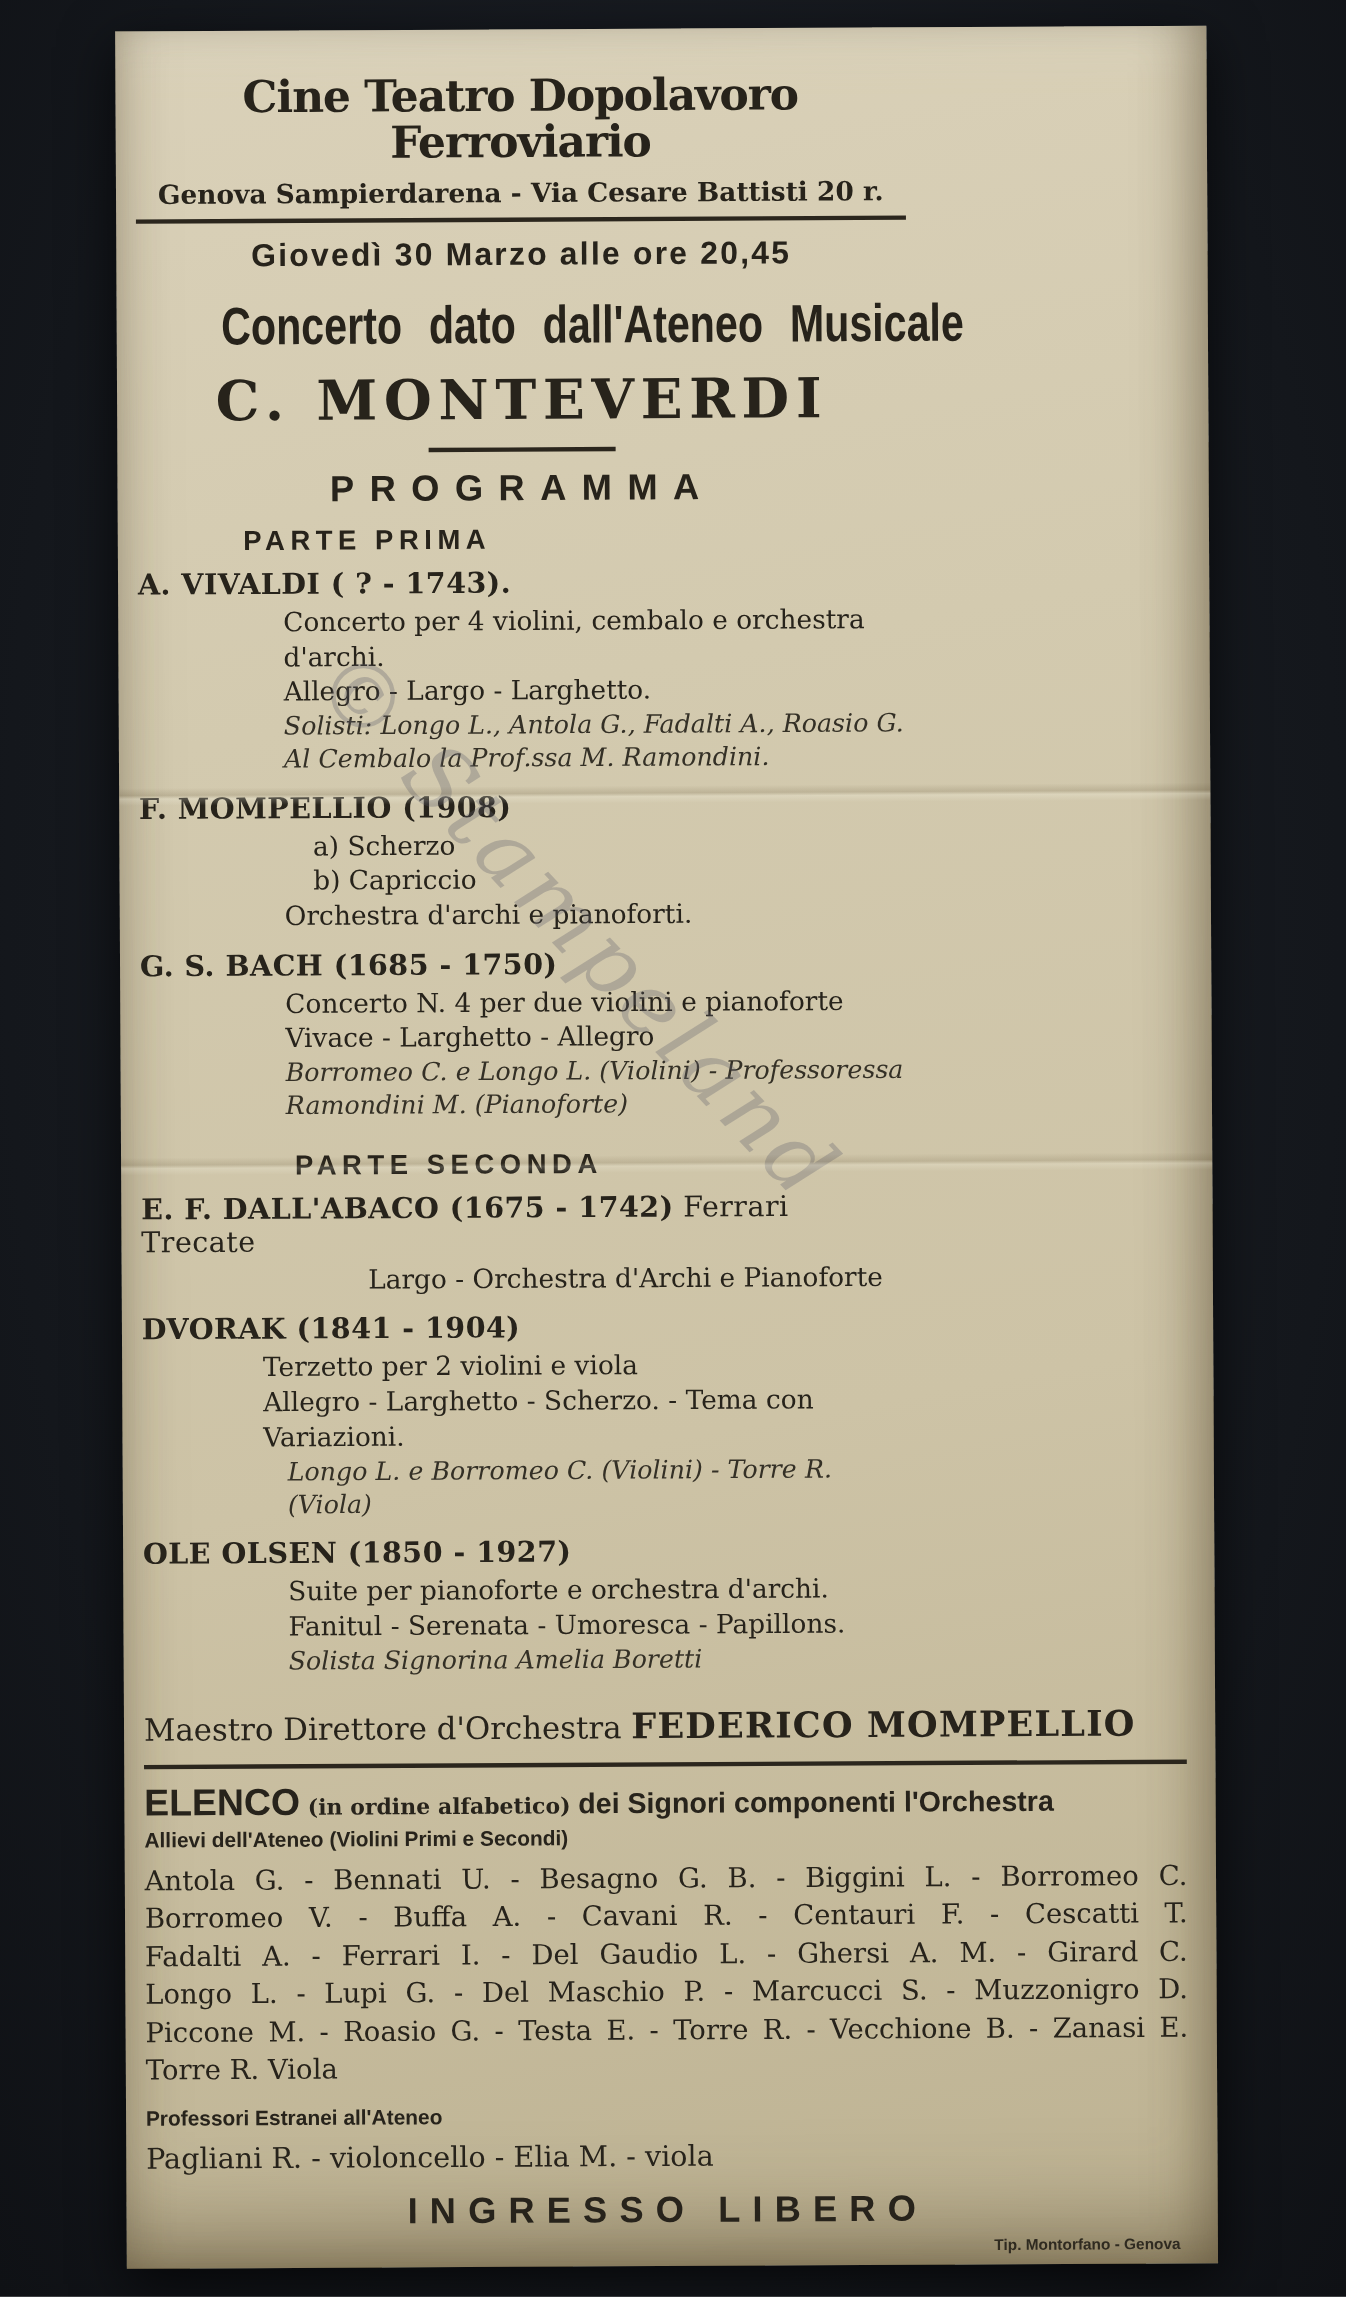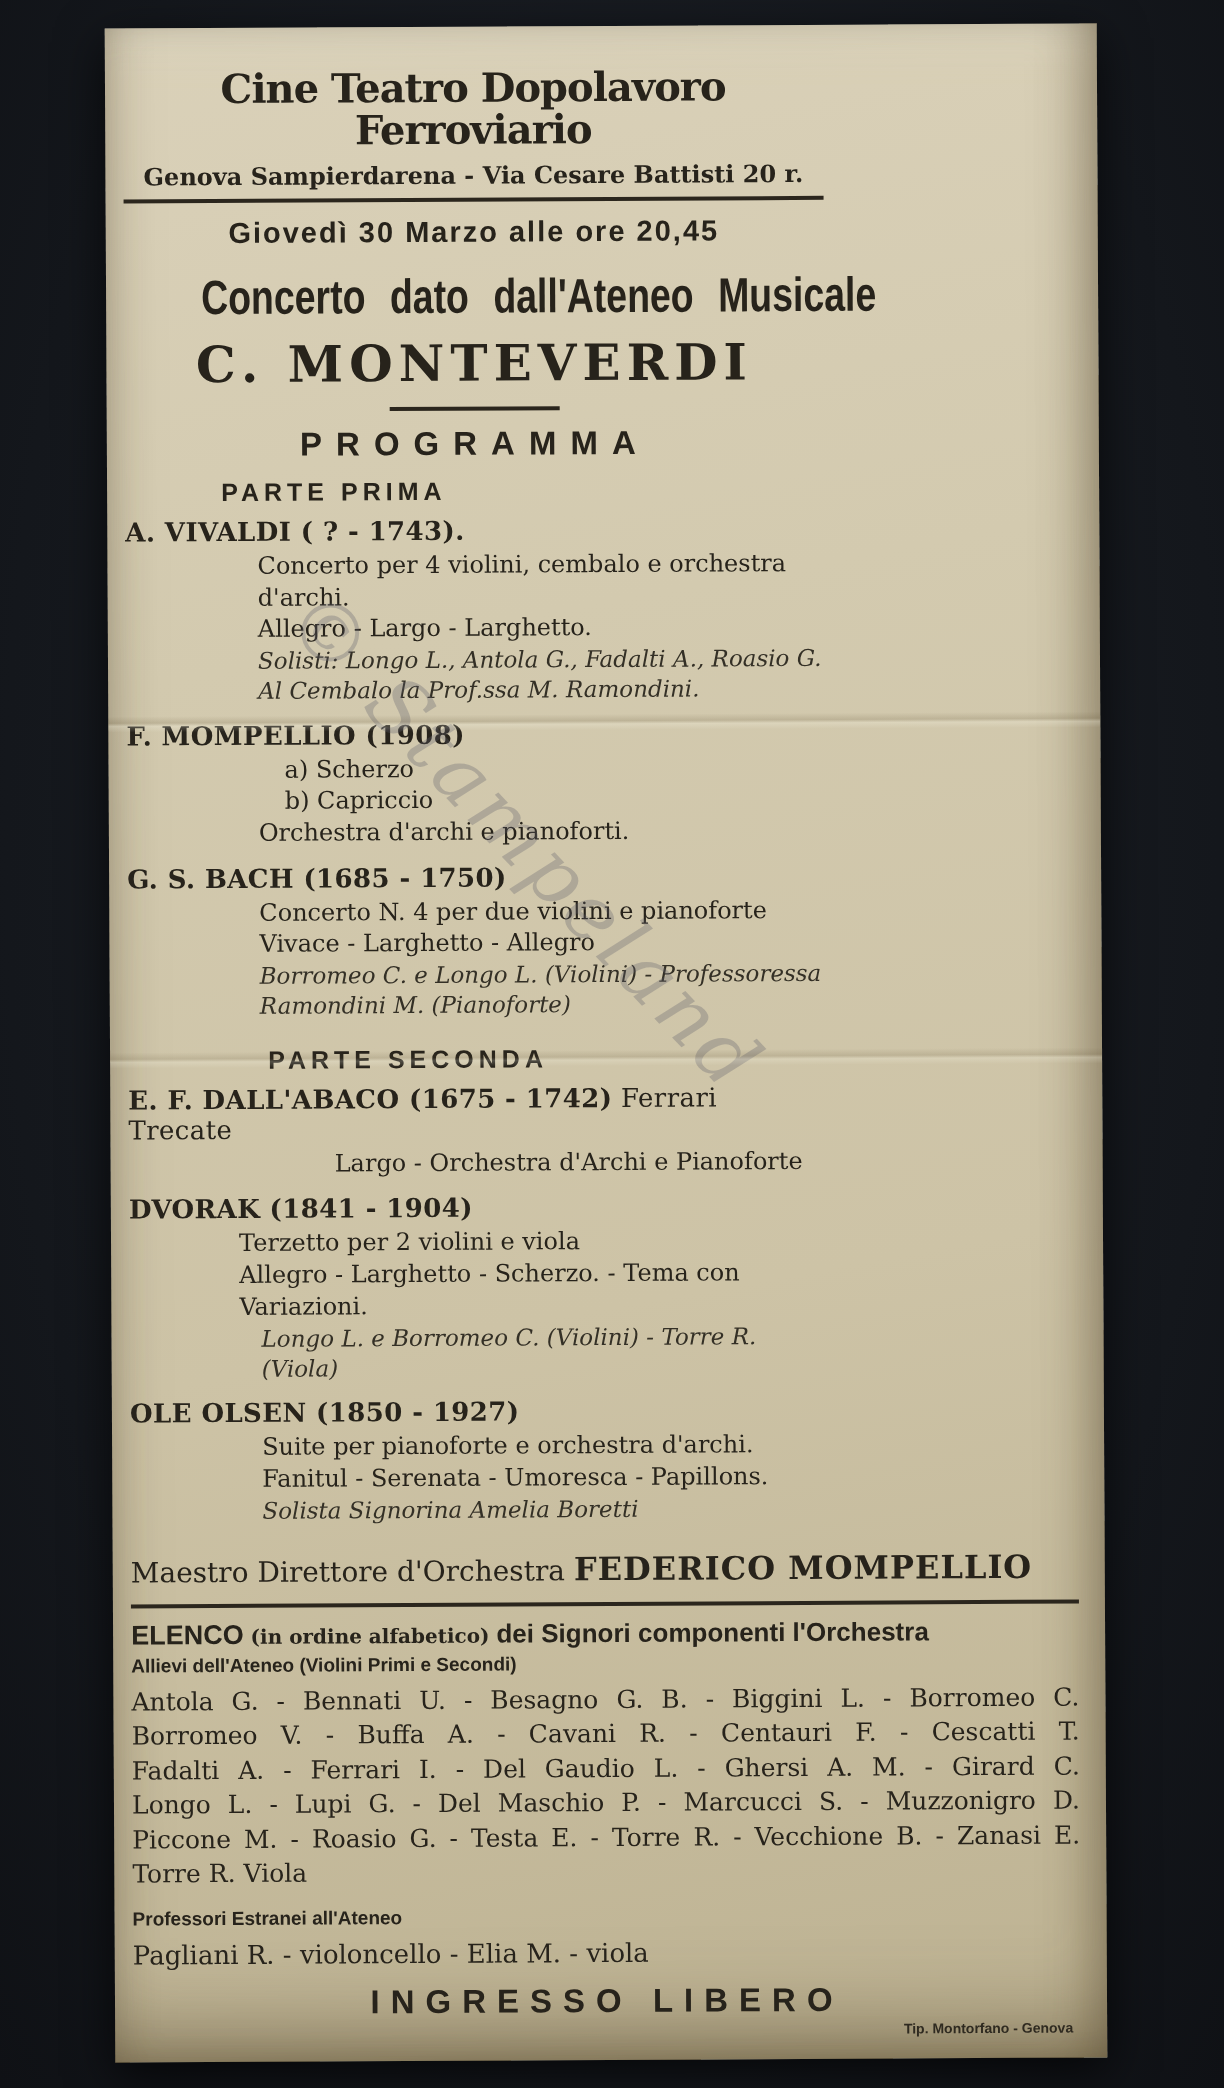--- a/index.html
+++ b/index.html
@@ -70,34 +70,34 @@
   .prog-line{font-size:24px;line-height:1.32;margin-left:132px;}
   .prog-line b{font-weight:400;}
   .prog-line.em{font-style:italic;font-size:23px;color:#343026;}
   .prog-line.indent2{margin-left:158px;}
   .prog-line.largo{margin-left:206px;}
   .prog-line.indent-sm{margin-left:110px;}
   .conductor{font-size:28px;margin:26px 0 14px;}
   .conductor-name{font-weight:700;font-size:32px;letter-spacing:1px;}
   .rule-full{height:4px;background:#2b261d;margin:12px 0 12px;}
   .elenco-heading{margin:4px 0 4px;}
-  .elenco-lead{font-family:"Liberation Sans",sans-serif;font-weight:700;font-size:27px;}
+  .elenco-lead{font-family:"Liberation Sans",sans-serif;font-weight:700;font-size:34px;}
   .elenco-mid{font-weight:700;font-size:20px;}
   .elenco-rest{font-family:"Liberation Sans",sans-serif;font-weight:700;font-size:26px;}
   .sub-bold{font-family:"Liberation Sans",sans-serif;font-weight:700;font-size:19px;margin:4px 0 8px;}
   .member-line{font-size:25px;line-height:1.38;text-align:justify;text-align-last:justify;}
   .member-line.last{text-align-last:left;}
   .profs-sub{margin-top:16px;}
   .profs-line{font-size:26px;margin:10px 0 6px;}
   .ingresso{
     font-family:"Liberation Sans",sans-serif;font-weight:700;
     font-size:33px;letter-spacing:11px;text-align:center;margin:14px 0 4px;
   }
   .printer{
-    position:absolute;bottom:22px;right:34px;
+    position:absolute;bottom:10px;right:34px;
     font-family:"Liberation Sans",sans-serif;font-weight:700;
     font-size:14px;color:#2f2a20;
   }
 </style>
 </head>
 <body>
 
 <div class="paper">
   <div class="crease crease-1"></div>
   <div class="crease crease-2"></div>

